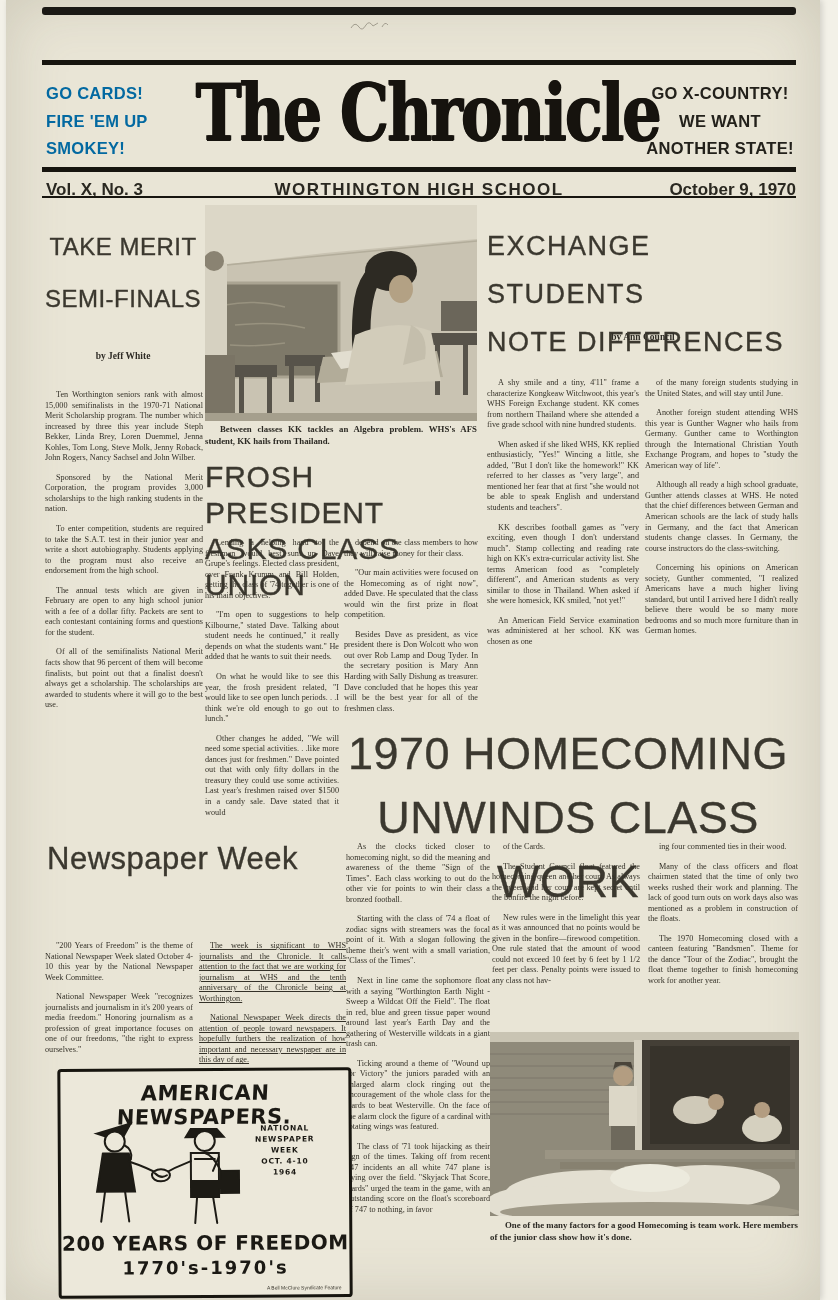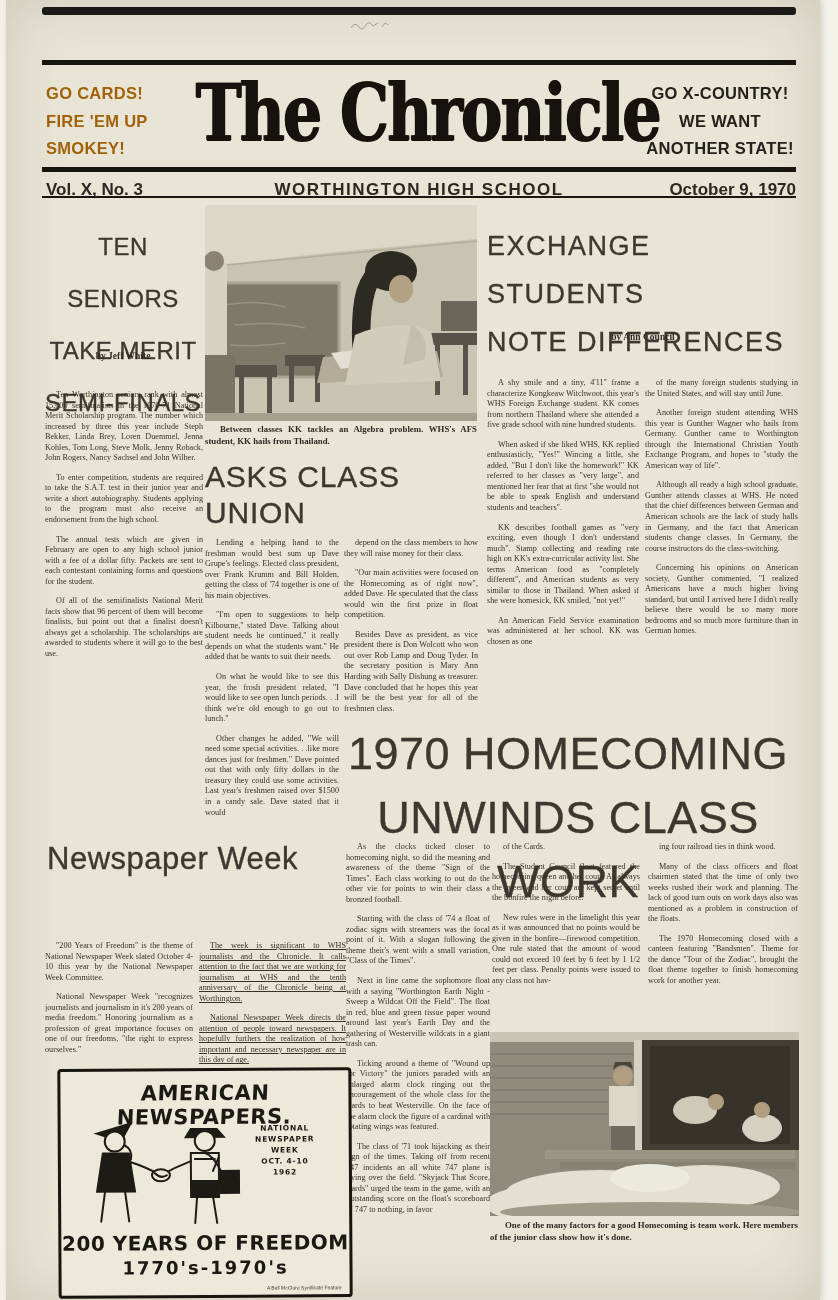--- a/index.html
+++ b/index.html
@@ -11,21 +11,21 @@
   }
   .paper{
     position:absolute;left:6px;top:0;width:814px;height:1300px;
     background:#e9e5d6;
     box-shadow:inset 0 0 60px rgba(110,104,84,.22), 2px 0 6px rgba(0,0,0,.15);
   }
   .abs{position:absolute;}
   .rule{background:#17150f;}
   
   #scan-top{left:42px;top:7px;width:754px;height:8px;background:#1b1915;border-radius:3px;}
-  #slogan-left{left:46px;top:80px;width:154px;color:#a16207;}
+  #slogan-left{left:46px;top:80px;width:154px;color:#0369a1;}
   #slogan-right{left:642px;top:80px;width:156px;text-align:center;color:#23211b;}
   .slogan-line{margin:0;font-family:"Liberation Sans",sans-serif;font-weight:bold;
     font-size:16.5px;line-height:27.5px;text-indent:0;letter-spacing:.3px;}
   #nameplate{left:186px;top:70px;width:482px;text-align:center;
     font-family:"DejaVu Serif",serif;font-weight:bold;font-size:62px;color:#16130e;
     letter-spacing:-2px;transform:scaleY(1.28);transform-origin:50% 20%;
     text-shadow:1.4px 0 0 #16130e, .7px .7px 0 #16130e;}
   #rule-mast-top{left:42px;top:60px;width:754px;height:5px;}
   #rule-mast-bottom{left:42px;top:167px;width:754px;height:5px;}
   #rule-dateline{left:42px;top:196px;width:754px;height:2px;}
@@ -105,27 +105,27 @@
     <p class="slogan-line">WE WANT</p>
     <p class="slogan-line">ANOTHER STATE!</p>
   </div>
 <div class="abs rule" id="rule-mast-bottom"></div>
 <div class="abs dateline" id="vol">Vol. X, No. 3</div>
 <div class="abs dateline" id="school">WORTHINGTON HIGH SCHOOL</div>
 <div class="abs dateline" id="pubdate">October 9, 1970</div>
 <div class="abs rule" id="rule-dateline"></div>
 
 <div class="abs hl-sans" id="merit-headline">
-    <p class="hl">TEN SENIORS</p>
     <p class="hl">TAKE MERIT</p>
     <p class="hl">SEMI-FINALS</p>
   </div>
 <div class="abs byline" id="merit-byline">by Jeff White</div>
 <div class="abs body-col" id="merit-body">
     <p class="">Ten Worthington seniors rank with almost 15,000 semifinalists in the 1970-71 National Merit Scholarship program. The number which increased by three this year include Steph Bekker, Linda Brey, Loren Duemmel, Jenna Kohles, Tom Long, Steve Molk, Jenny Roback, John Rogers, Nancy Sachsel and John Wilber.</p>
+    <p class="">Sponsored by the National Merit Corporation, the program provides 3,000 scholarships to the high ranking students in the nation.</p>
     <p class="">To enter competition, students are required to take the S.A.T. test in their junior year and write a short autobiography. Students applying to the program must also receive an endorsement from the high school.</p>
     <p class="">The annual tests which are given in February are open to any high school junior with a fee of a dollar fifty. Packets are sent to each contestant containing forms and questions for the student.</p>
     <p class="">Of all of the semifinalists National Merit facts show that 96 percent of them will become finalists, but point out that a finalist doesn't always get a scholarship. The scholarships are awarded to students where it will go to the best use.</p>
   </div>
 
 <svg class="abs photo" id="photo1" width="272" height="216">
   <rect width="272" height="216" fill="#c9c3b2"></rect>
   <polygon points="0,0 272,0 272,34 120,48 0,62" fill="#dcd7c7"></polygon>
   <line x1="0" y1="62" x2="272" y2="36" stroke="#b3ad9b" stroke-width="1.5"></line>
   <rect x="6" y="78" width="128" height="94" fill="#7e7969" stroke="#aaa492" stroke-width="3"></rect>
@@ -150,20 +150,21 @@
   <path d="M186,52 q-34,6 -38,52 q-3,34 2,58 l18,4 q-6,-50 2,-78 q8,-26 28,-26 q6,-14 -12,-10" fill="#2d2a23"></path>
   <ellipse cx="186" cy="66" rx="26" ry="20" fill="#2d2a23"></ellipse>
   <ellipse cx="196" cy="84" rx="12" ry="14" fill="#b3a184"></ellipse>
   <path d="M150,130 q40,-18 76,-4 l10,50 -96,4 z" fill="#d2ccba"></path>
   <path d="M206,120 q18,8 14,34 l-22,6 z" fill="#c4beac"></path>
   <rect x="0" y="208" width="272" height="8" fill="#a59f8d"></rect>
 </svg>
 <div class="abs caption" id="photo1-caption">Between classes KK tackles an Algebra problem. WHS's AFS student, KK hails from Thailand.</div>
 
 <div class="abs hl-sans" id="frosh-headline">
+    <p class="hl">FROSH PRESIDENT</p>
     <p class="hl">ASKS CLASS UNION</p>
   </div>
 <div class="abs body-col" id="frosh-col1">
     <p class="">Lending a helping hand to the freshman would best sum up Dave Grupe's feelings. Elected class president, over Frank Krumm and Bill Holden, getting the class of '74 together is one of his main objectives.</p>
     <p class="">"I'm open to suggestions to help Kilbourne," stated Dave. Talking about student needs he continued," it really depends on what the students want." He added that he wants to suit their needs.</p>
     <p class="">On what he would like to see this year, the frosh president related, "I would like to see open lunch periods. . .I think we're old enough to go out to lunch."</p>
     <p class="">Other changes he added, "We will need some special activities. . .like more dances just for freshmen." Dave pointed out that with only fifty dollars in the treasury they could use some activities. Last year's freshmen raised over $1500 in a candy sale. Dave stated that it would</p>
   </div>
 <div class="abs body-col" id="frosh-col2">
     <p class="">depend on the class members to how they will raise money for their class.</p>
@@ -199,21 +200,21 @@
     <p class="">Next in line came the sophomore float with a saying "Worthington Earth Night - Sweep a Wildcat Off the Field". The float in red, blue and green tissue paper wound around last year's Earth Day and the gathering of Westerville wildcats in a giant trash can.</p>
     <p class="">Ticking around a theme of "Wound up for Victory" the juniors paraded with an enlarged alarm clock ringing out the encouragement of the whole class for the Cards to beat Westerville. On the face of the alarm clock the figure of a cardinal with rotating wings was featured.</p>
     <p class="">The class of '71 took hijacking as their sign of the times. Taking off from recent 747 incidents an all white 747 plane is flying over the field. "Skyjack That Score, Cards" urged the team in the game, with an outstanding score on the float's scoreboard of 747 to nothing, in favor</p>
   </div>
 <div class="abs body-col" id="hc-col2">
     <p class="">of the Cards.</p>
     <p class="">The Student Council float featured the homecoming queen and her court. As always the queen and her court are kept secret until the bonfire the night before.</p>
     <p class="">New rules were in the limelight this year as it was announced that no points would be given in the bonfire—firewood competition. One rule stated that the amount of wood could not exceed 10 feet by 6 feet by 1 1/2 feet per class. Penalty points were issued to any class not hav-</p>
   </div>
 <div class="abs body-col" id="hc-col3">
-    <p class="">ing four railroad ties in think wood.</p>
+    <p class="">ing four commented ties in their wood.</p>
     <p class="">Many of the class officers and float chairmen stated that the time of only two weeks rushed their work and planning. The lack of good turn outs on work days also was mentioned as a problem in construction of the floats.</p>
     <p class="">The 1970 Homecoming closed with a canteen featuring "Bandsmen". Theme for the dance "Tour of the Zodiac", brought the float theme together to finish homecoming work for another year.</p>
   </div>
 
 <div class="abs hl-sans" id="npw-headline">
     <p class="hl">Newspaper Week</p>
   </div>
 <div class="abs body-col" id="npw-col1">
     <p class="">"200 Years of Freedom" is the theme of National Newspaper Week slated October 4-10 this year by the National Newspaper Week Committee.</p>
     <p class="">National Newspaper Week "recognizes journalists and journalism in it's 200 years of media freedom." Honoring journalism as a profession of great importance focuses on one of our freedoms, "the right to express ourselves."</p>
@@ -223,21 +224,21 @@
     <p class="">National Newspaper Week directs the attention of people toward newspapers. It hopefully furthers the realization of how important and necessary newspaper are in this day of age.</p>
   </div>
 
 <div class="abs" id="cartoon">
   <div id="cartoon-title">AMERICAN NEWSPAPERS.</div>
   <div id="cartoon-badge">
       <p class="badge-line">NATIONAL</p>
       <p class="badge-line">NEWSPAPER</p>
       <p class="badge-line">WEEK</p>
       <p class="badge-line">OCT. 4-10</p>
-      <p class="badge-line">1962</p>
+      <p class="badge-line">1964</p>
     </div>
   <svg id="cartoon-fig" width="180" height="116">
     <g stroke="#1d1b15" stroke-width="2" fill="none" stroke-linecap="round">
 
       <polygon points="24,22 58,12 48,30" fill="#1d1b15"></polygon>
       <circle cx="42" cy="30" r="10" fill="#ece8da"></circle>
       <path d="M52,34 q8,4 6,14"></path>
       <polygon points="30,42 56,42 62,80 24,80" fill="#1d1b15"></polygon>
       <path d="M56,50 q18,6 32,14"></path>
       <path d="M32,80 l-4,30 M52,80 l4,30"></path>

